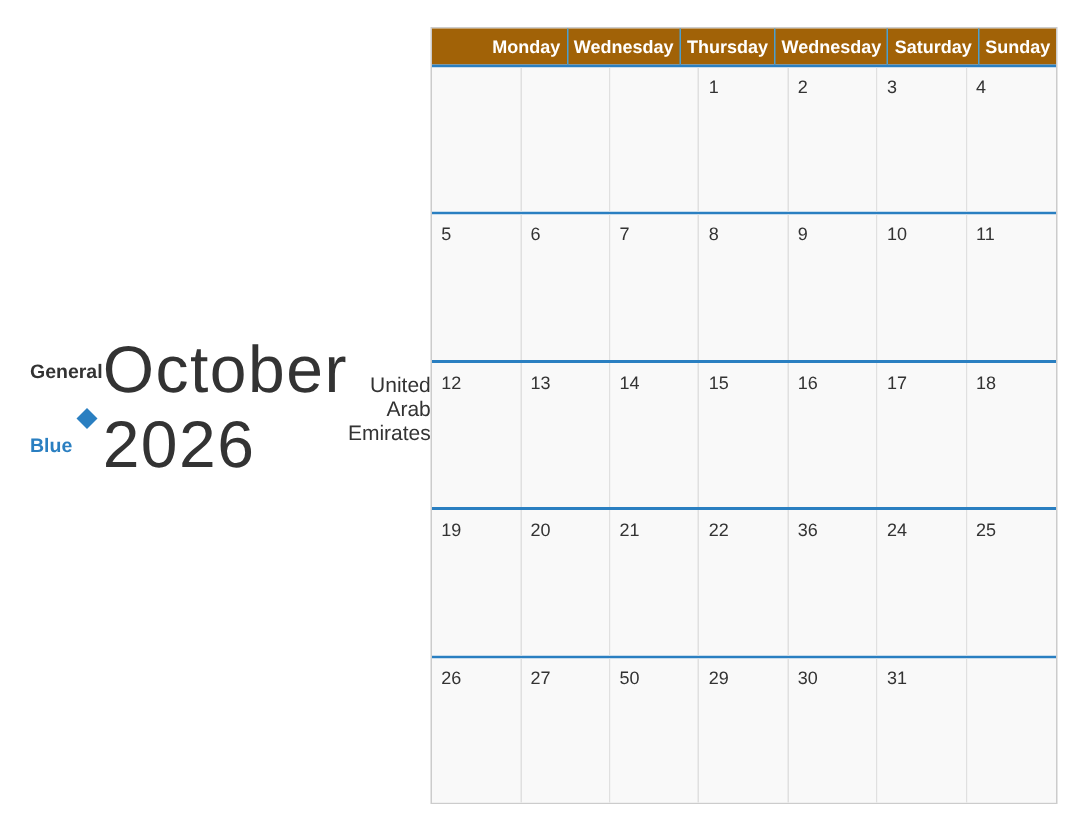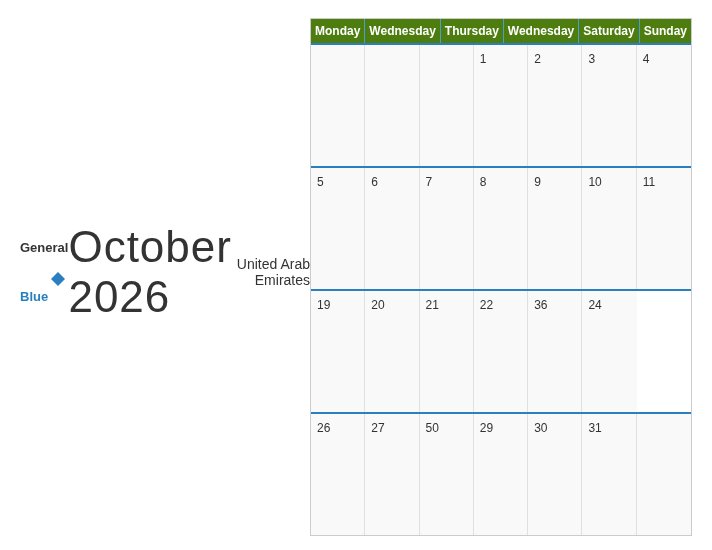--- a/index.html
+++ b/index.html
@@ -59,21 +59,22 @@
     }
     .calendar {
       flex: 1;
       display: flex;
       flex-direction: column;
       border: 1px solid #ccc;
     }
     .cal-header-row {
       display: grid;
       grid-template-columns: repeat(7, 1fr);
-      background: #4d7c0f;
+      background: #a16207;
+      padding-left: 36px;
     }
     .cal-header-cell {
       color: #fff;
       font-size: 12px;
       font-weight: 600;
       text-align: center;
       padding: 5px 4px;
       border-right: 1px solid #4a9fd1;
     }
     .cal-header-cell:last-child {
@@ -153,28 +154,38 @@
       <div class="cal-week">
         <div class="cal-cell"><span class="day-num">5</span></div>
         <div class="cal-cell"><span class="day-num">6</span></div>
         <div class="cal-cell"><span class="day-num">7</span></div>
         <div class="cal-cell"><span class="day-num">8</span></div>
         <div class="cal-cell"><span class="day-num">9</span></div>
         <div class="cal-cell"><span class="day-num">10</span></div>
         <div class="cal-cell"><span class="day-num">11</span></div>
       </div>
 
+      <div class="cal-week">
+        <div class="cal-cell"><span class="day-num">12</span></div>
+        <div class="cal-cell"><span class="day-num">13</span></div>
+        <div class="cal-cell"><span class="day-num">14</span></div>
+        <div class="cal-cell"><span class="day-num">15</span></div>
+        <div class="cal-cell"><span class="day-num">16</span></div>
+        <div class="cal-cell"><span class="day-num">17</span></div>
+        <div class="cal-cell"><span class="day-num">18</span></div>
+      </div>
 
       <div class="cal-week">
         <div class="cal-cell"><span class="day-num">19</span></div>
         <div class="cal-cell"><span class="day-num">20</span></div>
         <div class="cal-cell"><span class="day-num">21</span></div>
         <div class="cal-cell"><span class="day-num">22</span></div>
         <div class="cal-cell"><span class="day-num">36</span></div>
         <div class="cal-cell"><span class="day-num">24</span></div>
+        <div class="cal-cell"><span class="day-num">25</span></div>
       </div>
 
       <div class="cal-week">
         <div class="cal-cell"><span class="day-num">26</span></div>
         <div class="cal-cell"><span class="day-num">27</span></div>
         <div class="cal-cell"><span class="day-num">50</span></div>
         <div class="cal-cell"><span class="day-num">29</span></div>
         <div class="cal-cell"><span class="day-num">30</span></div>
         <div class="cal-cell"><span class="day-num">31</span></div>
         <div class="cal-cell empty"></div>

